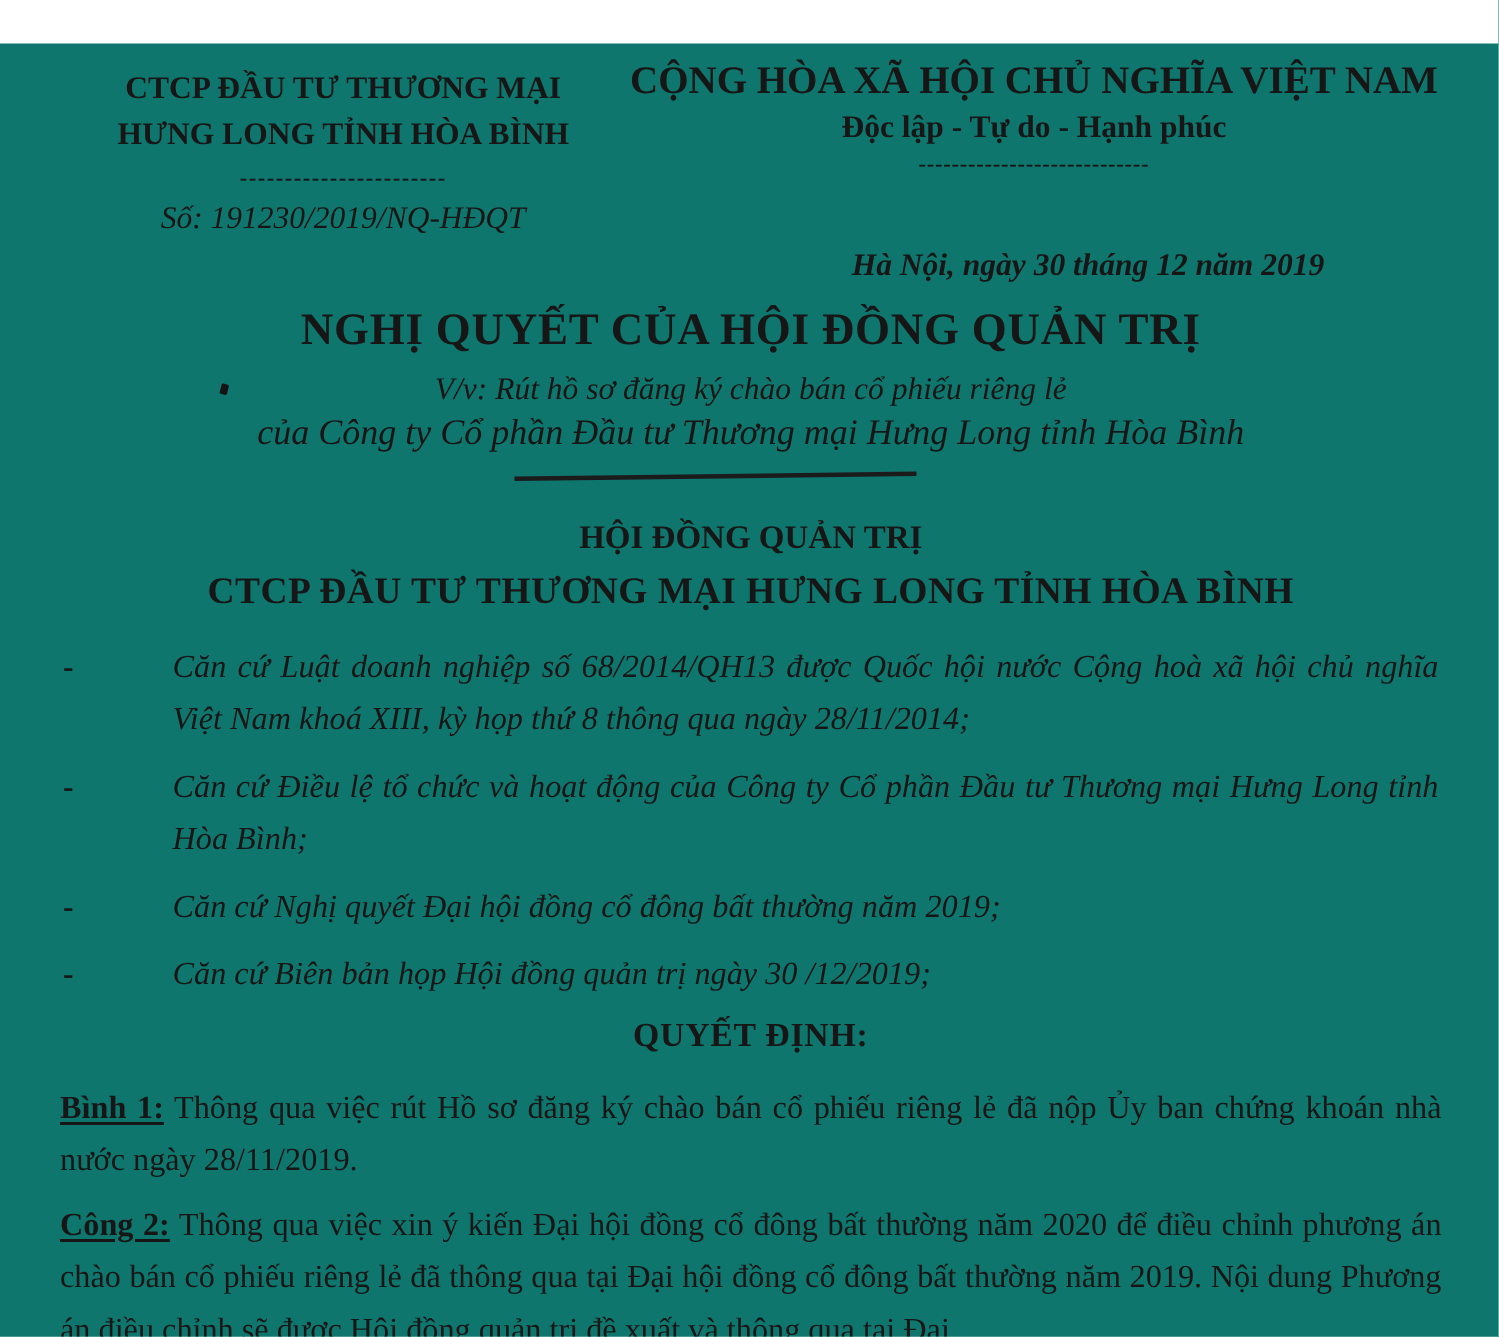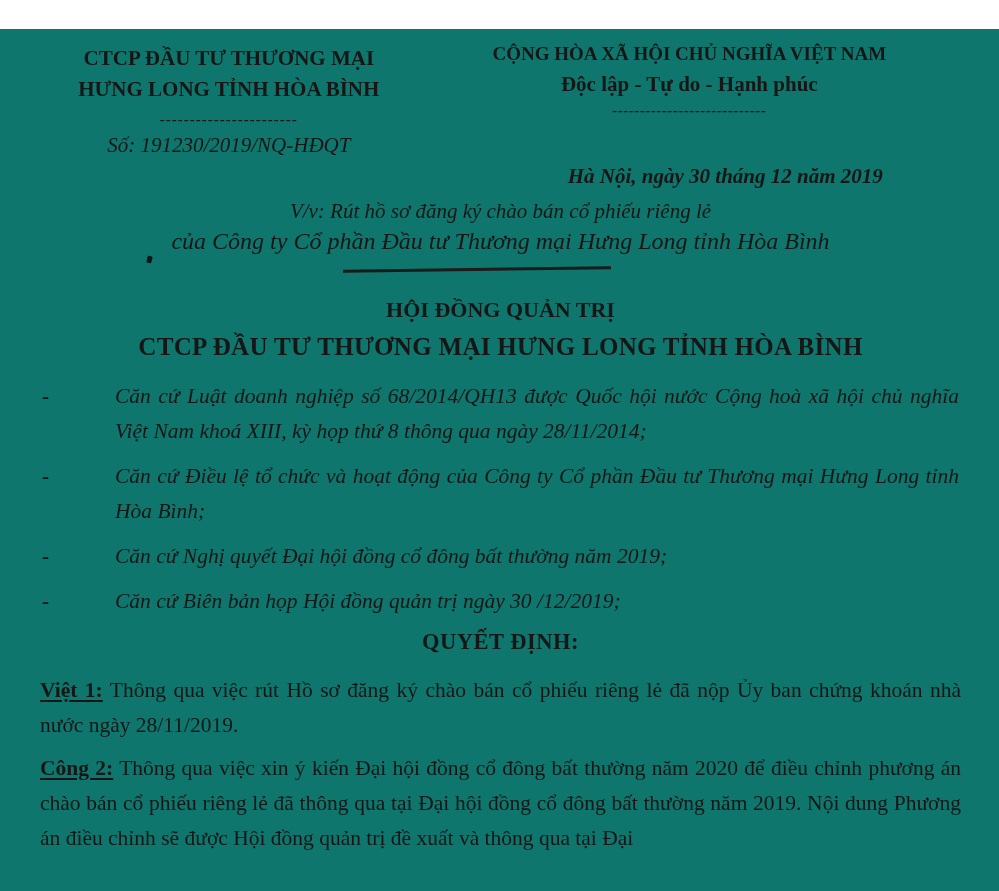--- a/index.html
+++ b/index.html
@@ -17,21 +17,21 @@
     background:#0f766e;
     margin-top:29px;
   }
   
   .header { display:flex; }
   .header-left { width:41%; text-align:center; padding-top:4px; }
   .company-line { font-weight:bold; font-size:21px; line-height:31px; }
   .dashes-left { font-weight:bold; font-size:15px; letter-spacing:1px; line-height:22px; margin-top:3px; white-space:nowrap; }
   .doc-number { font-style:italic; font-size:21px; margin-top:3px; }
   .header-right { width:59%; text-align:center; }
-  .national-line1 { font-weight:bold; font-size:19px; line-height:30px; }
+  .national-line1 { font-weight:bold; font-size:26px; line-height:30px; }
   .national-line2 { font-weight:bold; font-size:21px; line-height:31px; }
   .dashes-right { font-weight:bold; font-size:15px; letter-spacing:0.5px; line-height:20px; white-space:nowrap; }
   .date-line { font-weight:bold; font-style:italic; font-size:21px; margin-top:44px; padding-left:72px; white-space:nowrap; }
   
   .title { text-align:center; font-size:30px; font-weight:bold; margin-top:14px; letter-spacing:0.5px; }
   .subject1 { text-align:center; font-style:italic; font-size:21px; margin-top:10px; }
   .subject2 { text-align:center; font-style:italic; font-size:24px; margin-top:4px; }
   .title-rule {
     width:268px; height:0;
     border-top:3px solid #1b1b1b;
@@ -73,20 +73,21 @@
     <div class="header-right">
       <div class="national-line1">CỘNG HÒA XÃ HỘI CHỦ NGHĨA VIỆT NAM</div>
       <div class="national-line2">Độc lập - Tự do - Hạnh phúc</div>
       <div class="dashes-right">----------------------------</div>
       <div class="date-line">Hà Nội, ngày 30  tháng 12 năm 2019</div>
     </div>
   </div>
 
   <div class="speck"></div>
 
+  <h1 class="title">NGHỊ QUYẾT CỦA HỘI ĐỒNG QUẢN TRỊ</h1>
   <div class="subject1">V/v: Rút hồ sơ đăng ký chào bán cổ phiếu riêng lẻ</div>
   <div class="subject2">của Công ty Cổ phần Đầu tư Thương mại Hưng Long tỉnh Hòa Bình</div>
   <div class="title-rule"></div>
 
   <div class="issuer1">HỘI ĐỒNG QUẢN TRỊ</div>
   <div class="issuer2">CTCP ĐẦU TƯ THƯƠNG MẠI HƯNG LONG TỈNH HÒA BÌNH</div>
 
   <div class="recitals">
     <div class="recital">
       <span class="recital-marker">-</span>
@@ -101,17 +102,17 @@
       <div class="recital-text">Căn cứ Nghị quyết Đại hội đồng cổ đông bất thường năm 2019;</div>
     </div>
     <div class="recital">
       <span class="recital-marker">-</span>
       <div class="recital-text">Căn cứ Biên bản họp Hội đồng quản trị ngày 30 /12/2019;</div>
     </div>
   </div>
 
   <div class="decision-heading">QUYẾT ĐỊNH:</div>
 
-  <p class="article"><span class="article-label">Việt 1:</span><span> Thông qua việc rút Hồ sơ đăng ký chào bán cổ phiếu riêng lẻ đã nộp Ủy ban chứng khoán nhà nước ngày 28/11/2019.</span></p>
+  <p class="article"><span class="article-label">Bình 1:</span><span> Thông qua việc rút Hồ sơ đăng ký chào bán cổ phiếu riêng lẻ đã nộp Ủy ban chứng khoán nhà nước ngày 28/11/2019.</span></p>
 
   <p class="article"><span class="article-label">Công 2:</span><span> Thông qua việc xin ý kiến Đại hội đồng cổ đông bất thường năm 2020 để điều chỉnh phương án chào bán cổ phiếu riêng lẻ đã thông qua tại Đại hội đồng cổ đông bất thường năm 2019. Nội dung Phương án điều chỉnh sẽ được Hội đồng quản trị đề xuất và thông qua tại Đại</span></p>
 
 </div>
 
 </body></html>

